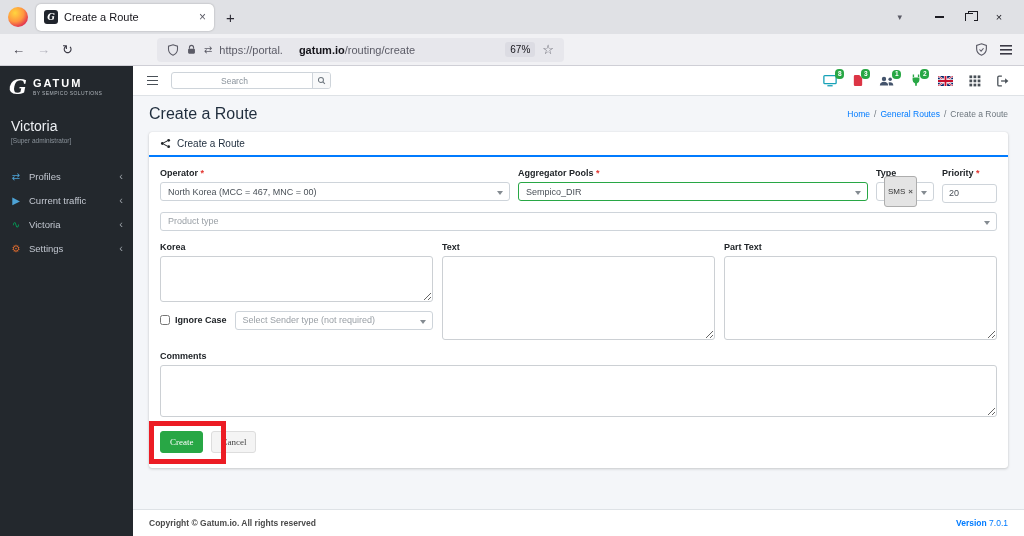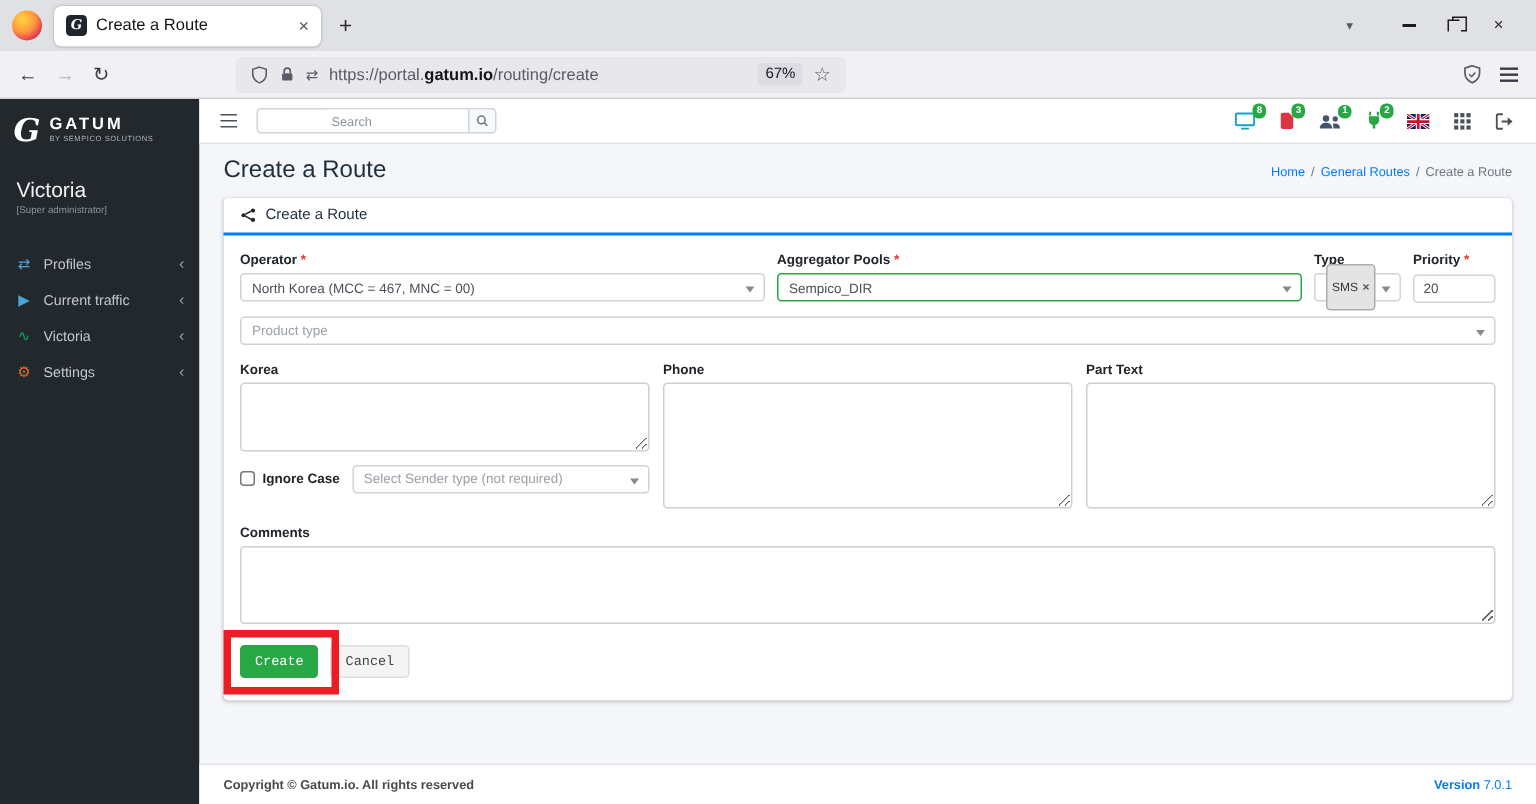--- a/index.html
+++ b/index.html
@@ -27,21 +27,21 @@
   .restore-glyph::after { content:''; position:absolute; top:-0.2px; left:-0.2px; width:7.8px; height:7.8px; background:#e0e1e5; }
 
   .urlrow { height:32px; background:#f1f1f4; display:flex; align-items:center; padding:0 12px; gap:12px; border-bottom:1px solid #cfcfd6; }
   .nav-glyph { font-size:13px; color:#3a3944; }
   .nav-glyph.disabled { color:#b4b4bd; }
   .urlbar { flex:1; max-width:712px; margin-left:72px; height:24px; background:#e7e7ec; border-radius:4px;
     display:flex; align-items:center; gap:7px; padding:0 10px; }
   .urlbar svg { flex-shrink:0; color:#5b5b66; }
   .perm-glyph { font-size:10px; color:#5b5b66; }
   .url-text { font-size:11px; color:#5b5b66; white-space:nowrap; display:flex; }
-  .url-domain { color:#15141a; font-weight:bold; }
+  .url-domain { color:#15141a; font-weight:bold;margin-left:16px; }
   .url-spacer { flex:1; }
   .zoom-chip { font-size:10px; color:#15141a; background:#dcdce3; border-radius:3px; padding:2px 5px; }
   .star-glyph { font-size:13px; color:#5b5b66; }
   .toolbar-end-spacer { flex:1; }
   .ext-shield { color:#5b5b66; }
   .hamb { width:12px; height:10px; display:inline-block;
     background:linear-gradient(#3a3944,#3a3944) 0 0/12px 1.6px no-repeat,
                linear-gradient(#3a3944,#3a3944) 0 4.2px/12px 1.6px no-repeat,
                linear-gradient(#3a3944,#3a3944) 0 8.4px/12px 1.6px no-repeat; }
 
@@ -109,21 +109,21 @@
     color:#495057; outline:none; font-family:inherit; display:block; }
   .ta-sender { height:46px; }
   .ta-tall { height:84px; }
   .ignore-row { margin-top:9px; display:flex; align-items:center; gap:5px; }
   .ignore-row input[type=checkbox] { width:10px; height:10px; margin:0; }
   .ignore-label { font-size:9px; font-weight:bold; color:#212529; white-space:nowrap; }
   .ignore-row .ctrl { flex:1; margin-left:3px; }
   .comments-block { margin-top:11px; }
   .ta-comments { height:52px; }
   .btn-row { margin-top:14px; display:flex; gap:8px; position:relative; padding-bottom:4px; }
-  .btn { font-size:9px; border-radius:3px; padding:5px 9px; border:1px solid transparent; cursor:pointer; font-family:Liberation Mono, monospace; }
+  .btn { font-size:9px; border-radius:3px; padding:5px 9px; border:1px solid transparent; cursor:pointer; font-family:Liberation Serif, serif; }
   .btn-create { background:#28a745; border-color:#28a745; color:#fff; }
   .btn-cancel { background:#f4f4f4; border-color:#ddd; color:#444; }
   .red-box { position:absolute; left:-11px; top:-10px; width:77px; height:43px; border:5px solid #ec1c24; z-index:5; pointer-events:none; }
 
   .footer { height:27px; background:#fff; border-top:1px solid #dee2e6; display:flex; align-items:center;
     justify-content:space-between; padding:0 16px; font-size:8.5px; color:#4a4a4a; flex-shrink:0; }
   .footer-left { font-weight:bold; }
   .footer-right b { font-weight:bold; color:#007bff;margin-top:28px; }
   .footer-right { color:#007bff; }
 </style>
@@ -364,21 +364,21 @@
               <div class="ignore-row">
                 <input type="checkbox" style="">
                 <span class="ignore-label">Ignore Case</span>
                 <div class="ctrl">
                   <span class="ph">Select Sender type (not required)</span>
                   <span class="caret"></span>
                 </div>
               </div>
             </div>
             <div>
-              <span class="f-label">Phone</span>
+              <span class="f-label">Text</span>
               <textarea class="ta ta-tall" style=""></textarea>
             </div>
             <div>
               <span class="f-label">Part Text</span>
               <textarea class="ta ta-tall" style=""></textarea>
             </div>
           </div>
 
           <div class="comments-block">
             <span class="f-label">Comments</span>

